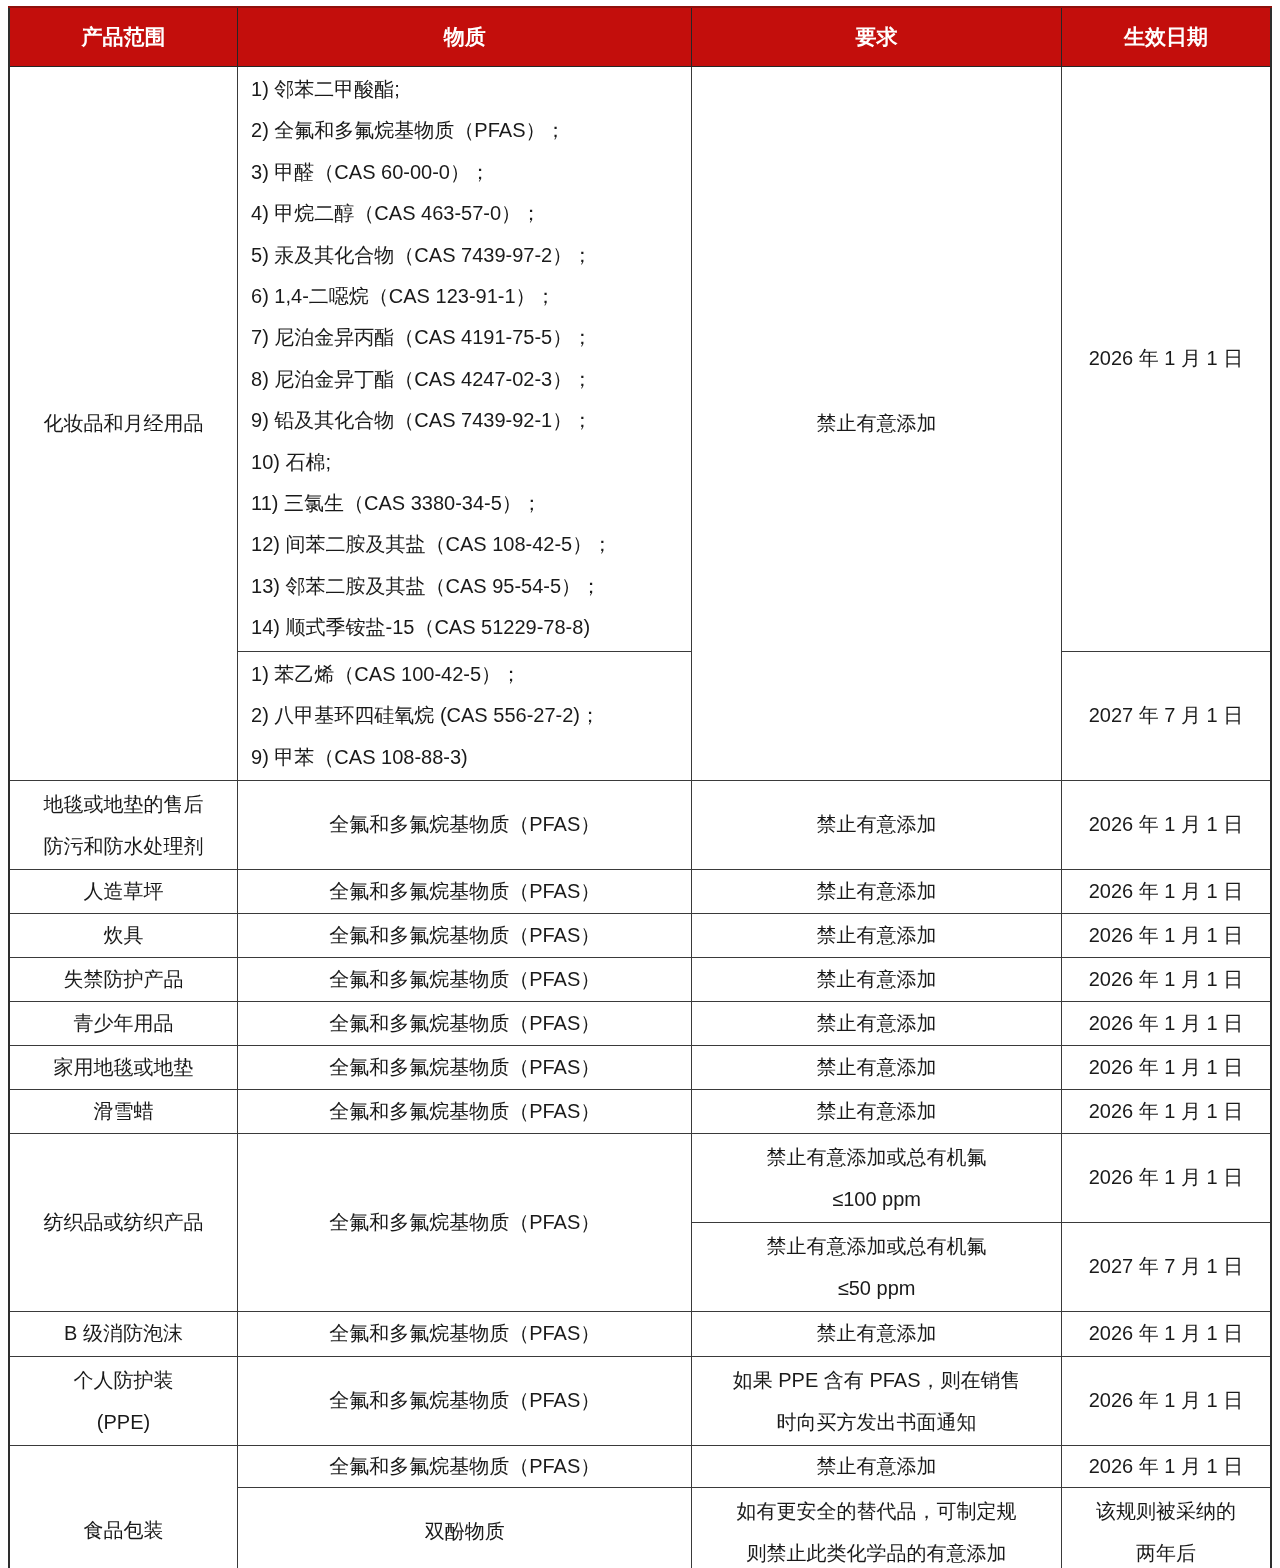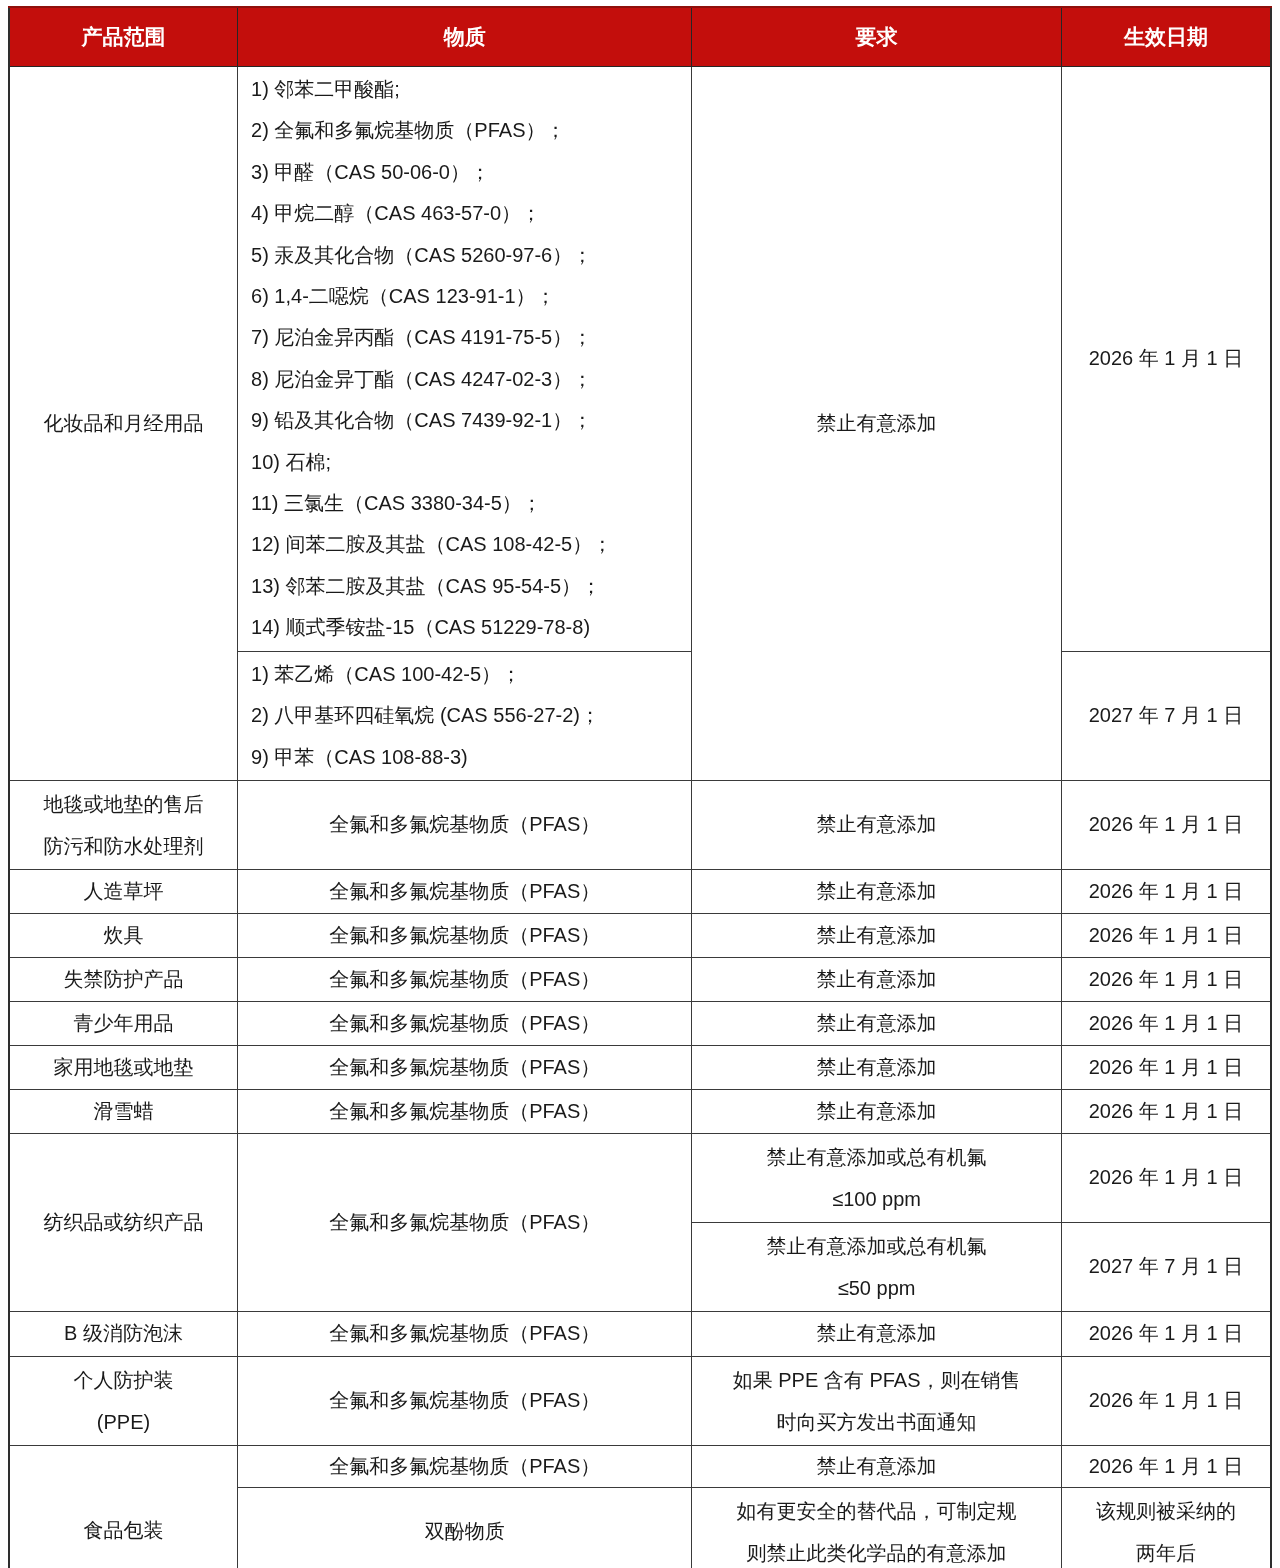--- a/index.html
+++ b/index.html
@@ -70,23 +70,23 @@
       <th>生效日期</th>
     </tr>
   </thead>
   <tbody>
 
     <tr style="height:580px;">
       <td rowspan="2">化妆品和月经用品</td>
       <td class="list-cell">
         <div class="line">1) 邻苯二甲酸酯;</div>
         <div class="line">2) 全氟和多氟烷基物质（PFAS）；</div>
-        <div class="line">3) 甲醛（CAS 50-06-0）；</div>
+        <div class="line">3) 甲醛（CAS 60-00-0）；</div>
         <div class="line">4) 甲烷二醇（CAS 463-57-0）；</div>
-        <div class="line">5) 汞及其化合物（CAS 5260-97-6）；</div>
+        <div class="line">5) 汞及其化合物（CAS 7439-97-2）；</div>
         <div class="line">6) 1,4-二噁烷（CAS 123-91-1）；</div>
         <div class="line">7) 尼泊金异丙酯（CAS 4191-75-5）；</div>
         <div class="line">8) 尼泊金异丁酯（CAS 4247-02-3）；</div>
         <div class="line">9) 铅及其化合物（CAS 7439-92-1）；</div>
         <div class="line">10) 石棉;</div>
         <div class="line">11) 三氯生（CAS 3380-34-5）；</div>
         <div class="line">12) 间苯二胺及其盐（CAS 108-42-5）；</div>
         <div class="line">13) 邻苯二胺及其盐（CAS 95-54-5）；</div>
         <div class="line">14) 顺式季铵盐-15（CAS 51229-78-8)</div>
       </td>

